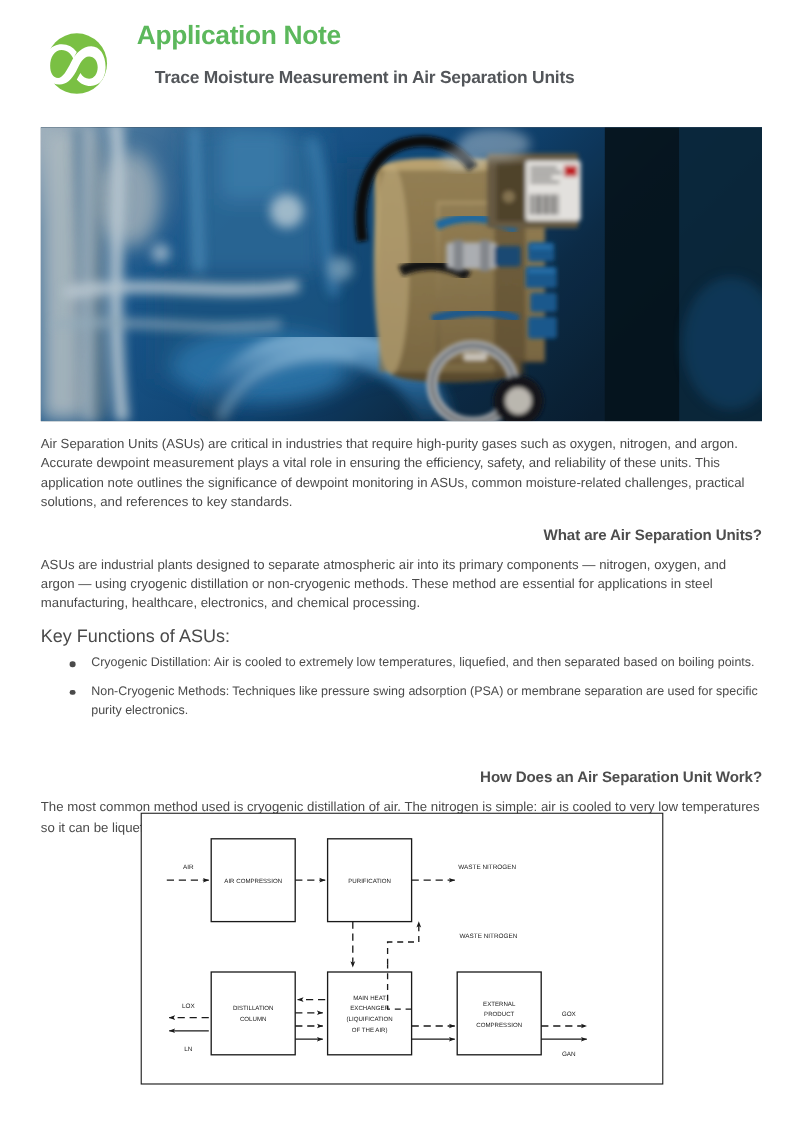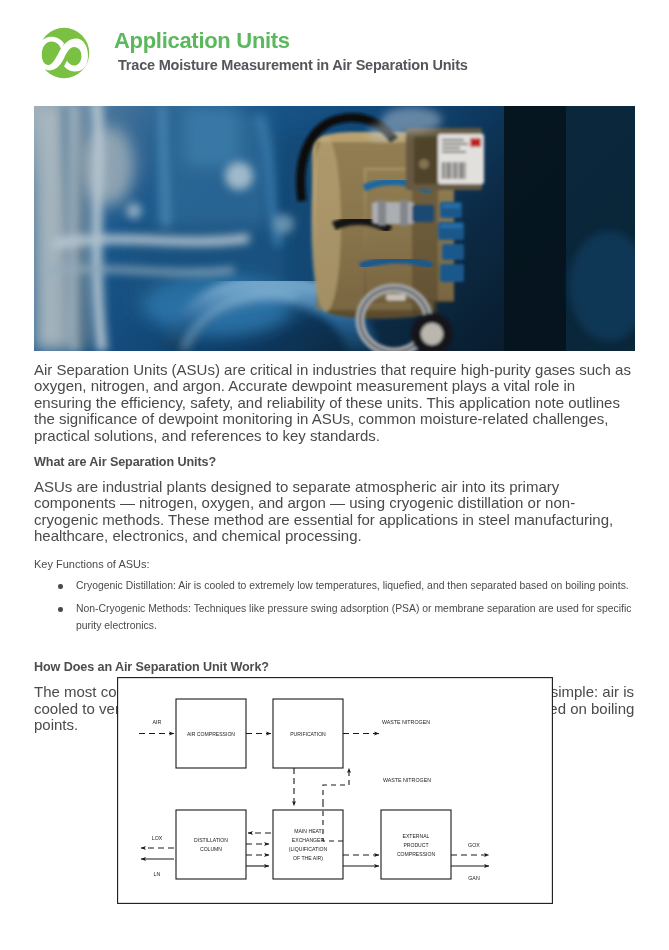--- a/index.html
+++ b/index.html
@@ -38,56 +38,57 @@
     letter-spacing: -0.3px;
     line-height: 1.1;
     margin: 0 0 4px 0;
   }
   .app-note-sub {
     font-size: 14.5px;
     font-weight: bold;
     color: #53565a;
     letter-spacing: -0.2px;
     line-height: 1.15;
-    margin: 4px;
+    margin: 15px;
   }
 
   
   .hero {
     position: absolute;
     left: 34px; top: 106px;
     width: 601px; height: 245px;
     overflow: hidden;
     background: #123048;
   }
   .hero svg { display: block; width: 601px; height: 245px; }
 
   
   .content {
     position: absolute;
     left: 34px; top: 362px;
     width: 601px;
   }
   p.body-text {
-    font-size: 15px;
+    font-size: 11px;
     line-height: 16.4px;
     color: #4a4a4a;
     margin: 0 0 11px 0;
     text-align: left;
   }
   h2.section-head {
     font-size: 12.6px;
     font-weight: bold;
     color: #4d4d4d;
     letter-spacing: -0.1px;
     margin: 9px 0 10px 0;
-  }
-  h2.section-head.spaced { margin-top: 26px; }
+    text-align: right;
+  }
+  h2.section-head.spaced { margin-top: 40px; }
   p.lead-in {
-    font-size: 11px;
+    font-size: 15px;
     line-height: 16.4px;
     color: #4a4a4a;
     margin: 0 0 6px 0;
   }
   ul.bullets {
     margin: 0 0 6px 0;
     padding: 0 0 0 22px;
     list-style: none;
   }
   ul.bullets li {
@@ -170,21 +171,21 @@
                    C14 23 4 36 4 53 C4 69 13 79 26 79 C36 79 43 72 49 61
                    C54 50 59 40 67 40 C74 40 79 46 79 55 C79 64 74 71 67 71
                    C62 71 58 68 55 63 L50 72 C55 78 61 81 69 81 C82 81 90 70 90 55
                    C90 38 82 26 70 26 Z" fill="#000"></path>
         </mask>
       </defs>
       <circle cx="50" cy="50" r="42" fill="#7ac043" mask="url(#alphaMask)"></circle>
     </svg>
   </div>
   <div class="header-text">
-    <div class="app-note-title">Application Units</div>
+    <div class="app-note-title">Application Note</div>
     <div class="app-note-sub">Trace Moisture Measurement in Air Separation Units</div>
   </div>
 </div>
 
 <div class="hero">
   <svg viewBox="0 0 601 245" preserveAspectRatio="none" aria-hidden="true">
     <defs>
       <linearGradient id="bgGrad" x1="0" y1="0" x2="1" y2="0.4">
         <stop offset="0%" stop-color="#a9bccb"></stop>
         <stop offset="12%" stop-color="#4a7ca6"></stop>

